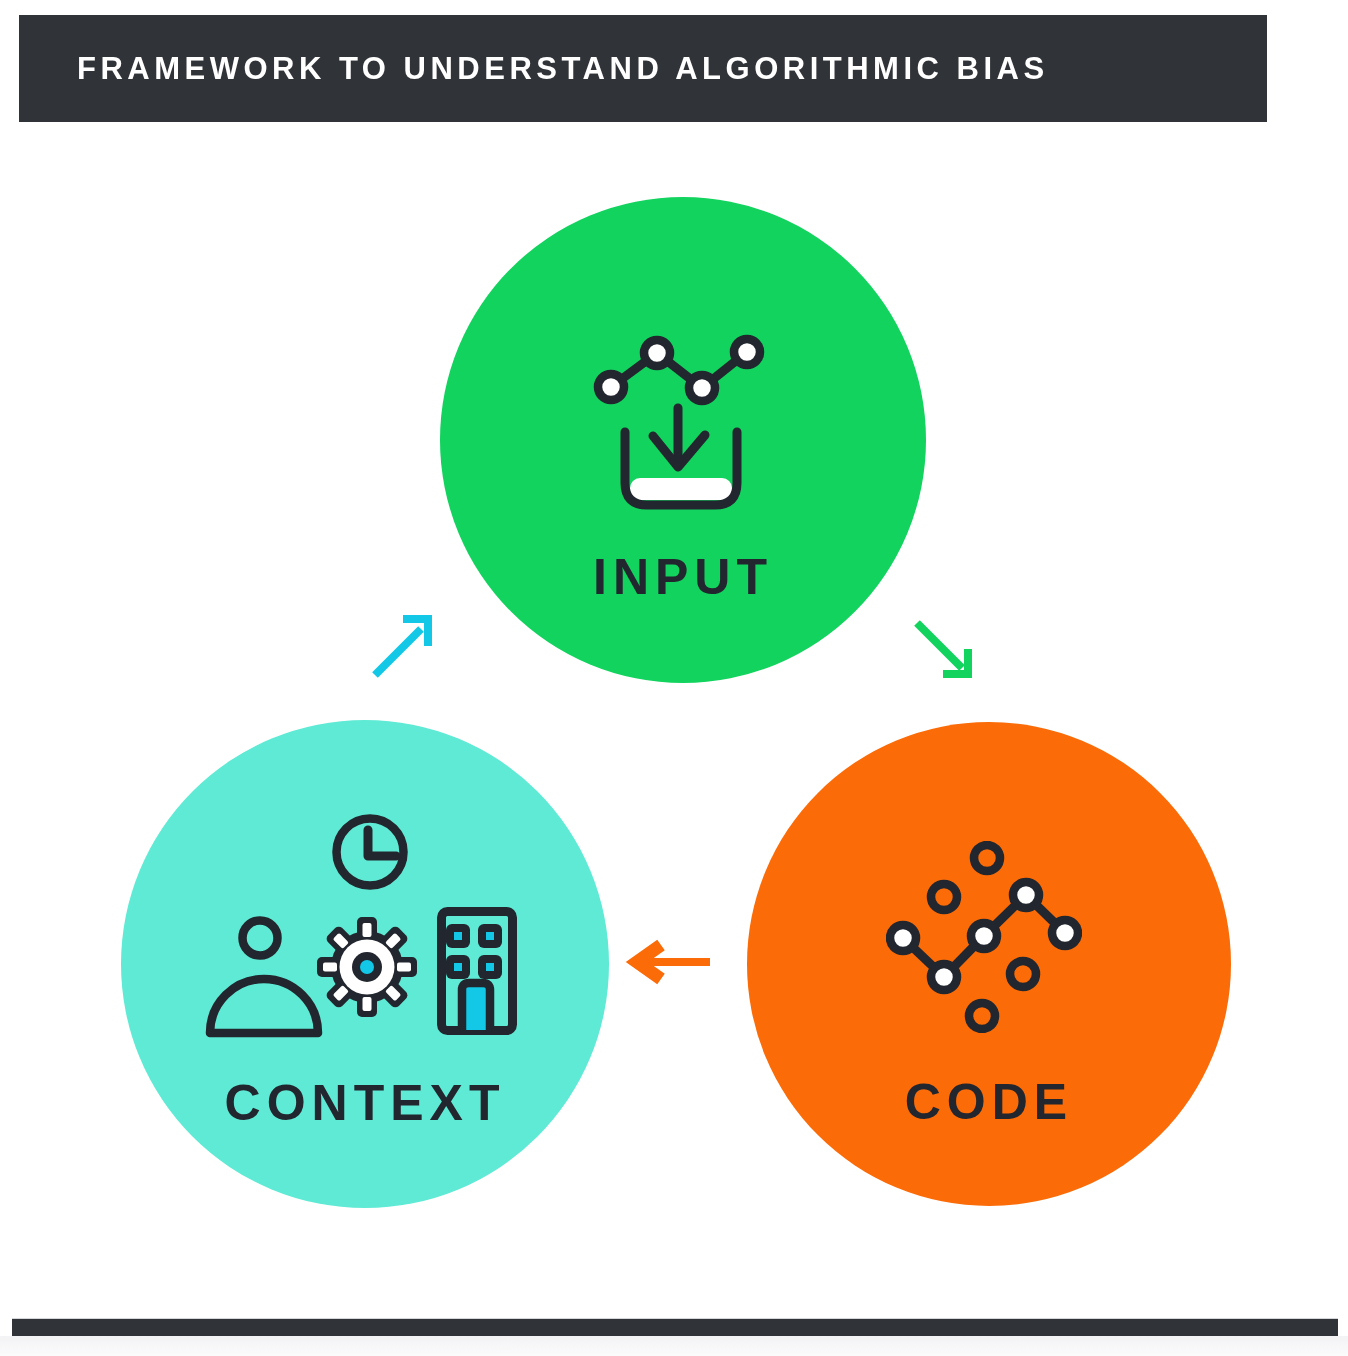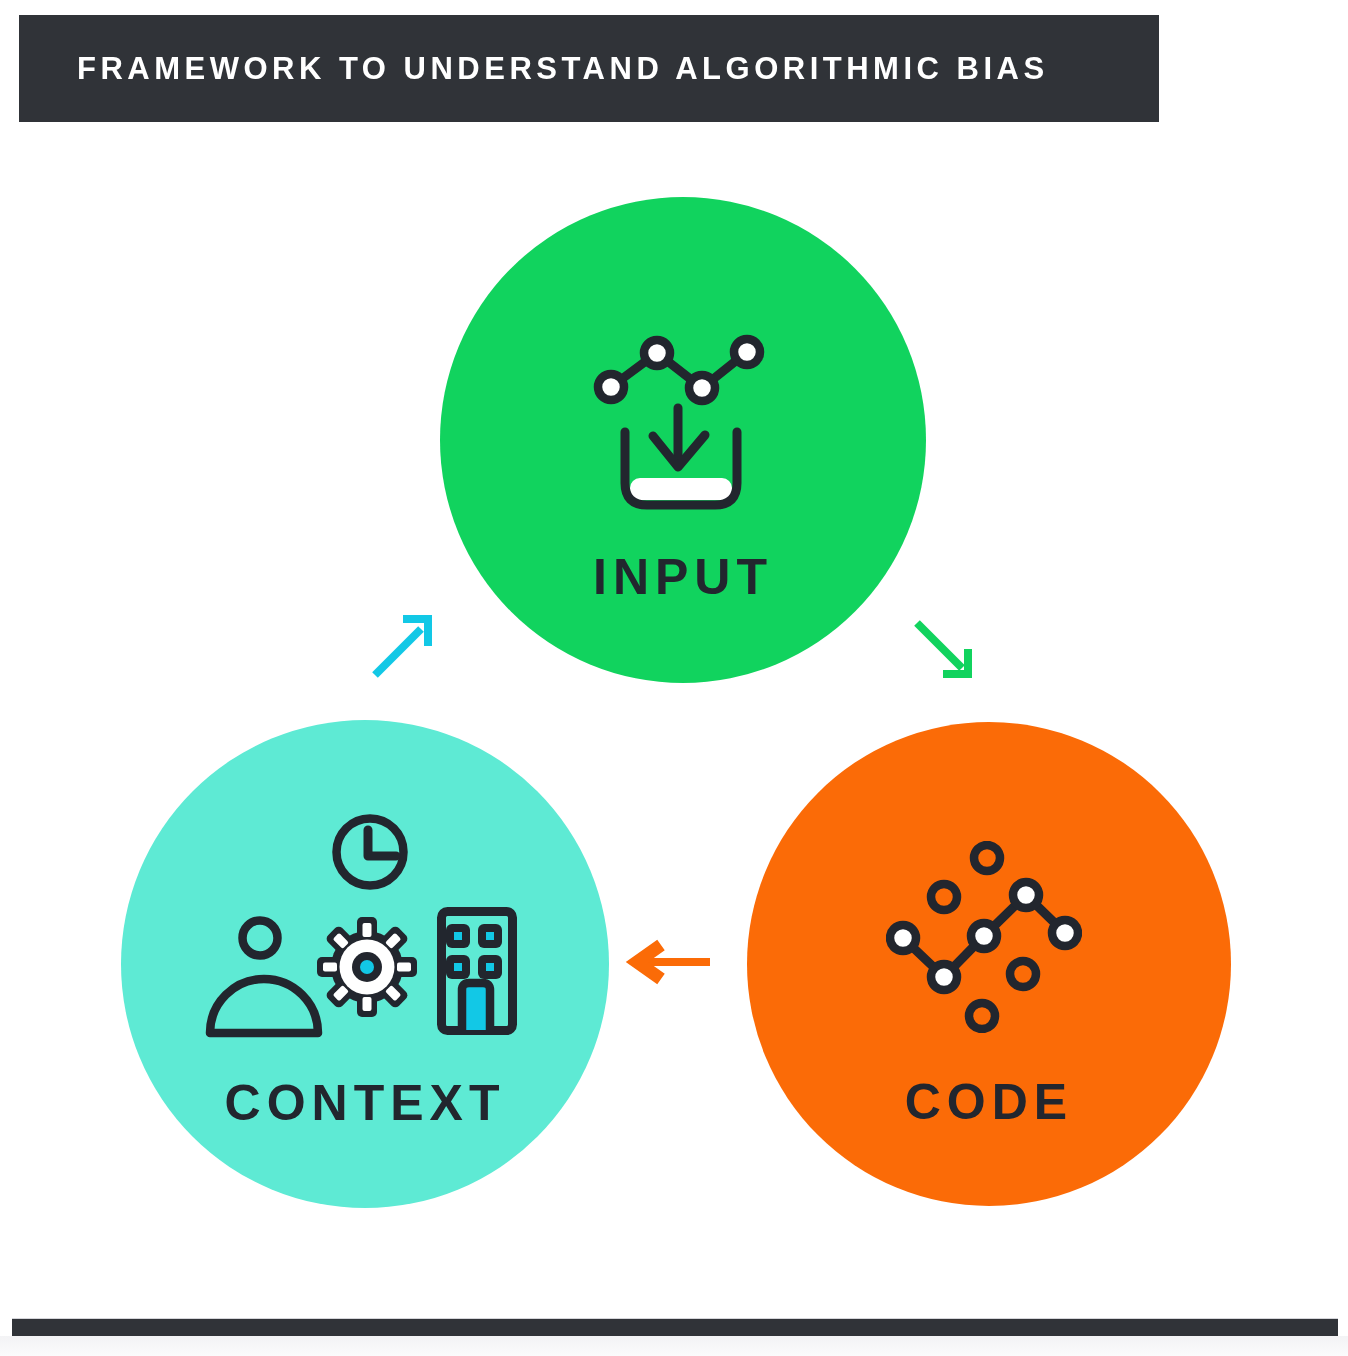--- a/index.html
+++ b/index.html
@@ -2,21 +2,21 @@
 <html><head>
 <meta charset="utf-8">
 <style>
   html,body{margin:0;padding:0;background:#ffffff;}
   .page{
     position:relative;width:1348px;height:1356px;background:#ffffff;
     font-family:"Liberation Sans",sans-serif;overflow:hidden;
   }
   
   .title-bar{
-    position:absolute;left:19px;top:15px;width:1140px;height:107px;
+    position:absolute;left:19px;top:15px;width:1248px;height:107px;
     background:#303338;display:flex;align-items:center;
   }
   .title-bar h1{
     margin:0;padding-left:58px;color:#ffffff;font-size:31px;font-weight:700;
     letter-spacing:4.5px;white-space:nowrap;
   }
   
   .circle{position:absolute;border-radius:50%;}
   .circle-input{left:440px;top:197px;width:486px;height:486px;background:#11D35E;}
   .circle-context{left:121px;top:720px;width:488px;height:488px;background:#12C8E6;}

